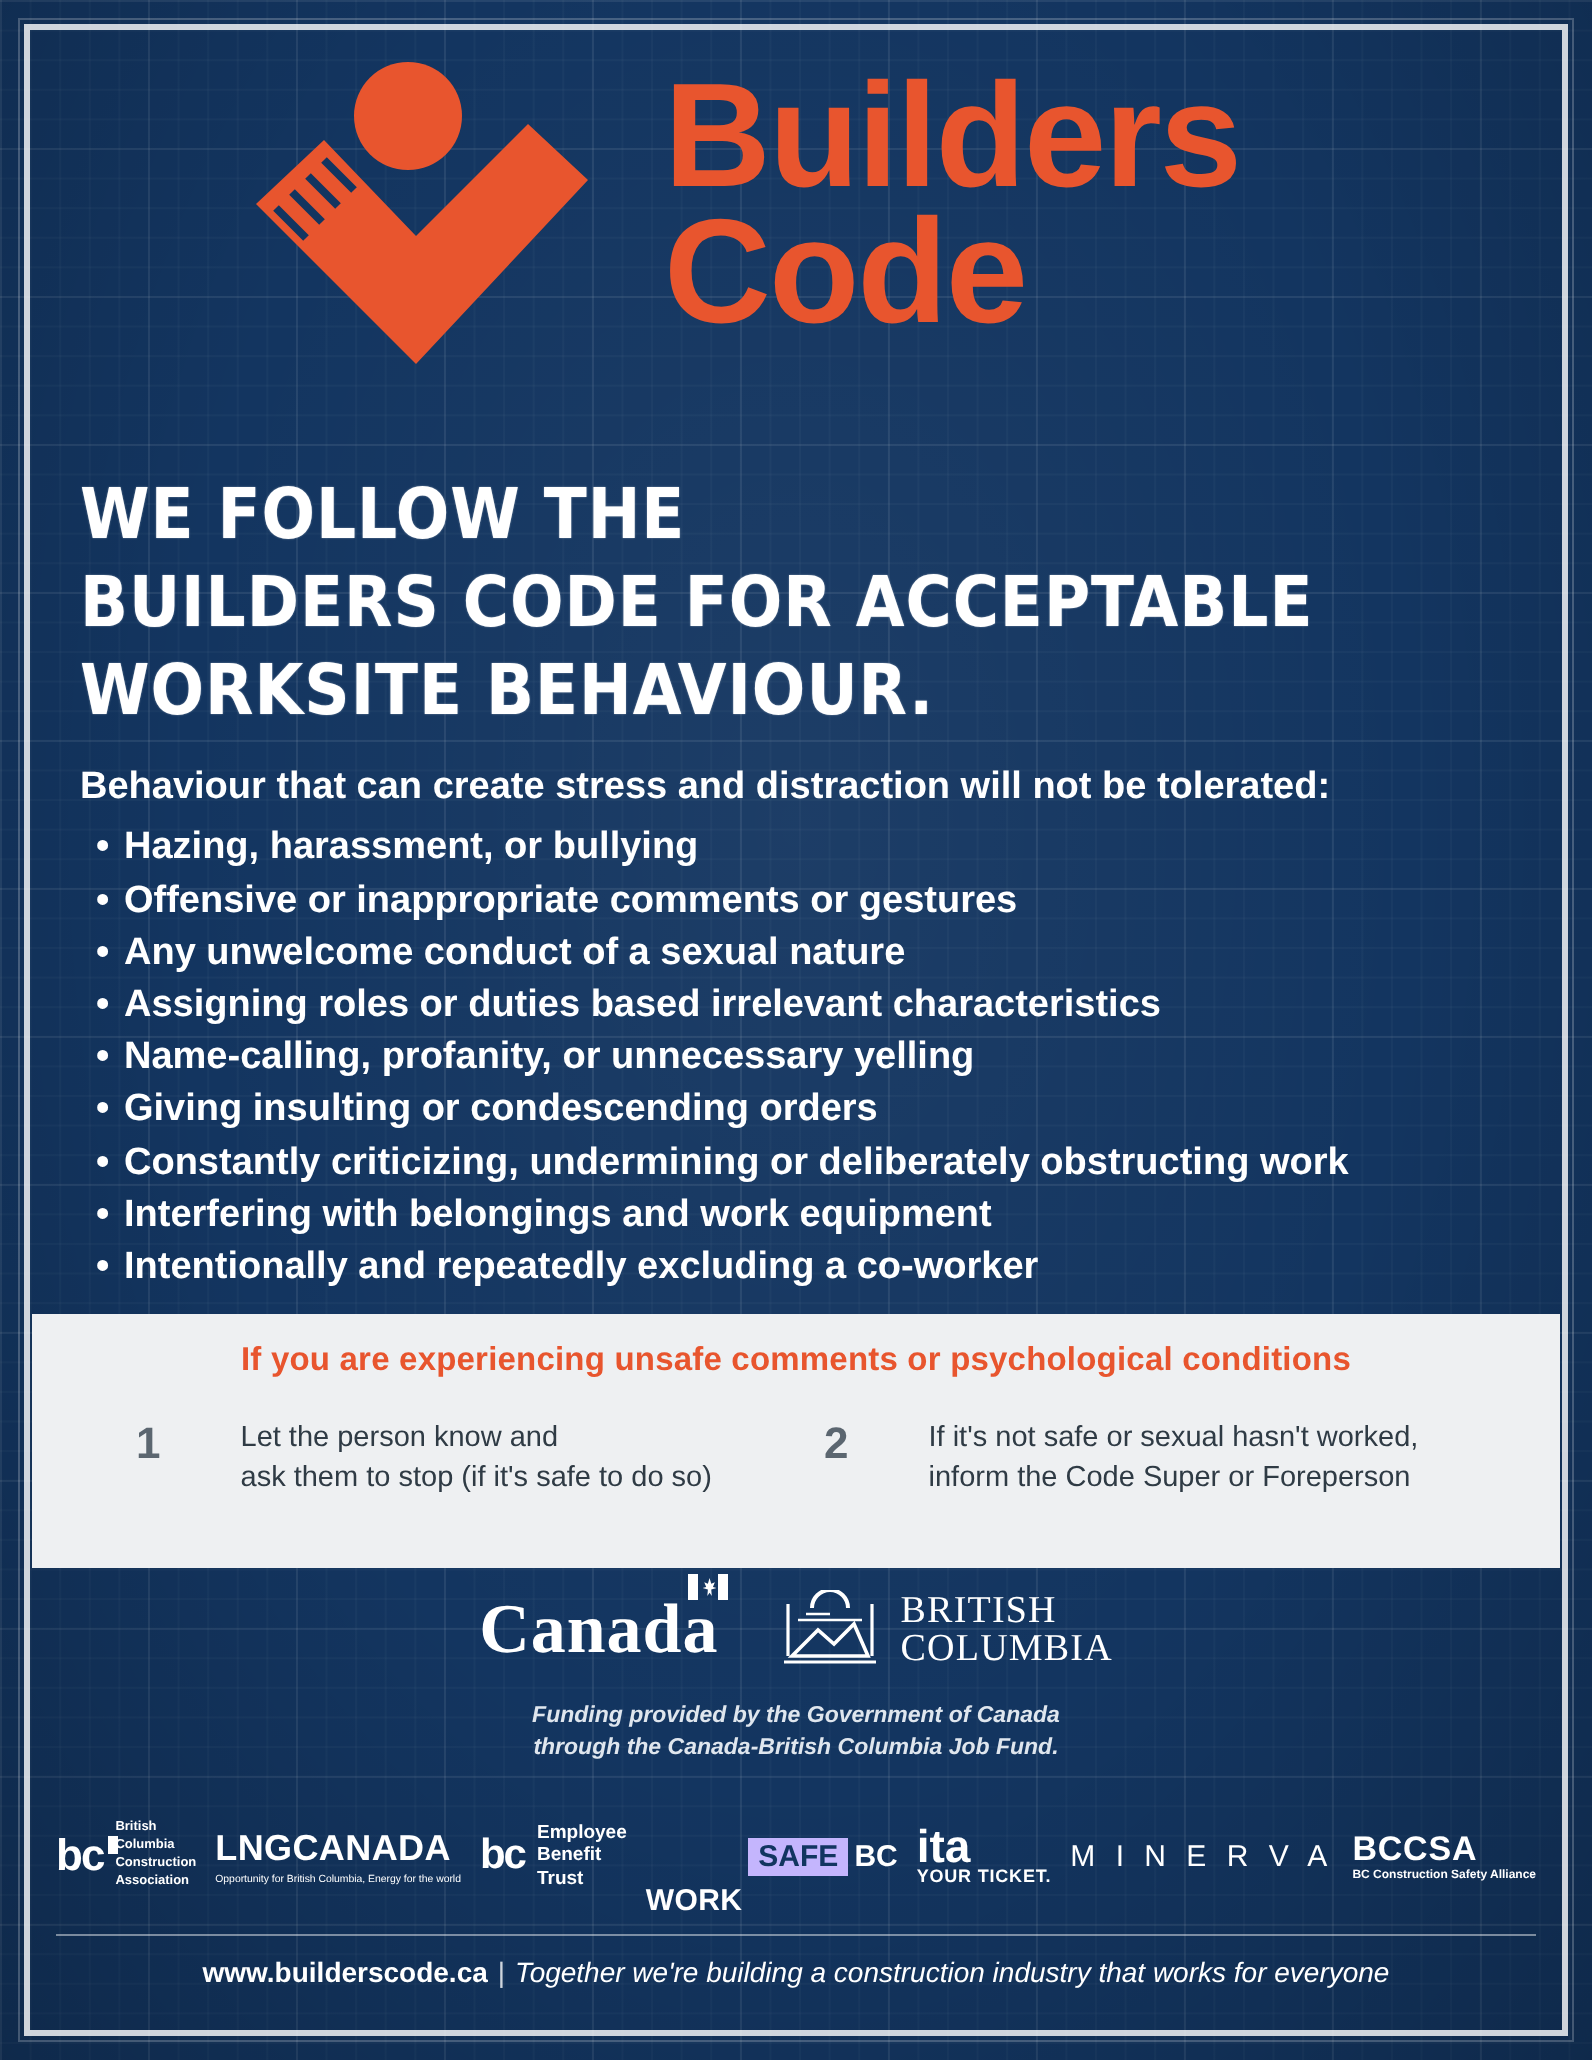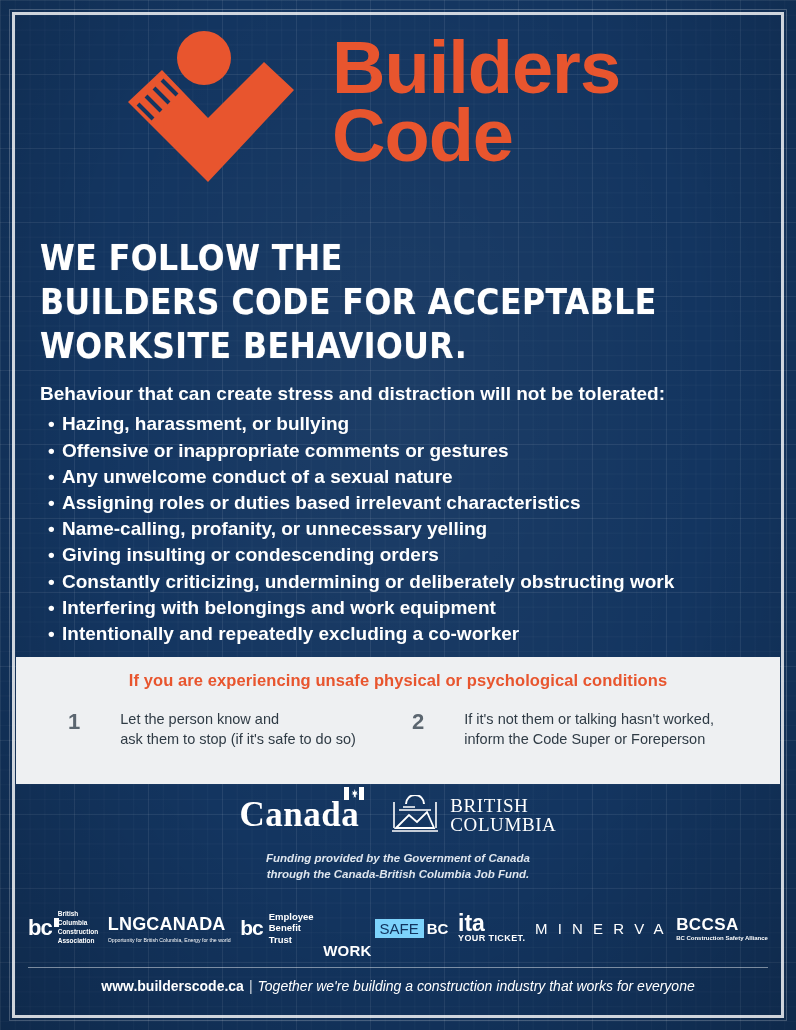--- a/index.html
+++ b/index.html
@@ -292,24 +292,24 @@
   .sp-ebt .tile {
     font-weight: bold;
     font-size: 21px;
     letter-spacing: -1px;
     margin-right: 6px;
   }
   .sp-ebt .txt { font-size: 9.5px; font-weight: bold; line-height: 1.18; }
 
   .sp-wsbc .ws { font-size: 15px; font-weight: bold; letter-spacing: 0.2px; margin-top: 44px; }
   .sp-wsbc .safe {
-    background: #7dd3fc;
+    background: #c4b5fd;
     color: #123560;
     font-size: 15px;
-    font-weight: normal;
+    font-weight: bold;
     padding: 1px 5px;
     margin: 0 3px;
   }
   .sp-wsbc .bc { font-size: 15px; font-weight: bold; }
 
   .sp-ita .big { font-size: 23px; font-weight: bold; line-height: 0.9; }
   .sp-ita .sub { font-size: 9px; font-weight: bold; letter-spacing: 0.4px; }
 
   .sp-minerva .txt { font-size: 15px; letter-spacing: 3px; }
 
@@ -381,33 +381,33 @@
         <li>Name-calling, profanity, or unnecessary yelling</li>
         <li>Giving insulting or condescending orders</li>
         <li>Constantly criticizing, undermining or deliberately obstructing work</li>
         <li>Interfering with belongings and work equipment</li>
         <li>Intentionally and repeatedly excluding a co-worker</li>
       </ul>
     </div>
   </div>
 
   <div class="strip">
-    <div class="strip-title">If you are experiencing unsafe physical or psychological conditions</div>
+    <div class="strip-title">If you are experiencing unsafe comments or psychological conditions</div>
     <div class="steps">
       <div class="step">
         <div class="step-num">1</div>
         <div class="step-text">
           <span>Let the person know and</span>
           <span>ask them to stop (if it's safe to do so)</span>
         </div>
       </div>
       <div class="step">
         <div class="step-num">2</div>
         <div class="step-text">
-          <span>If it's not them or talking hasn't worked,</span>
+          <span>If it's not safe or sexual hasn't worked,</span>
           <span>inform the Code Super or Foreperson</span>
         </div>
       </div>
     </div>
   </div>
 
   <div class="gov-row">
     <div class="canada-wordmark">
       <span>Canada</span>
       <span class="flag">

